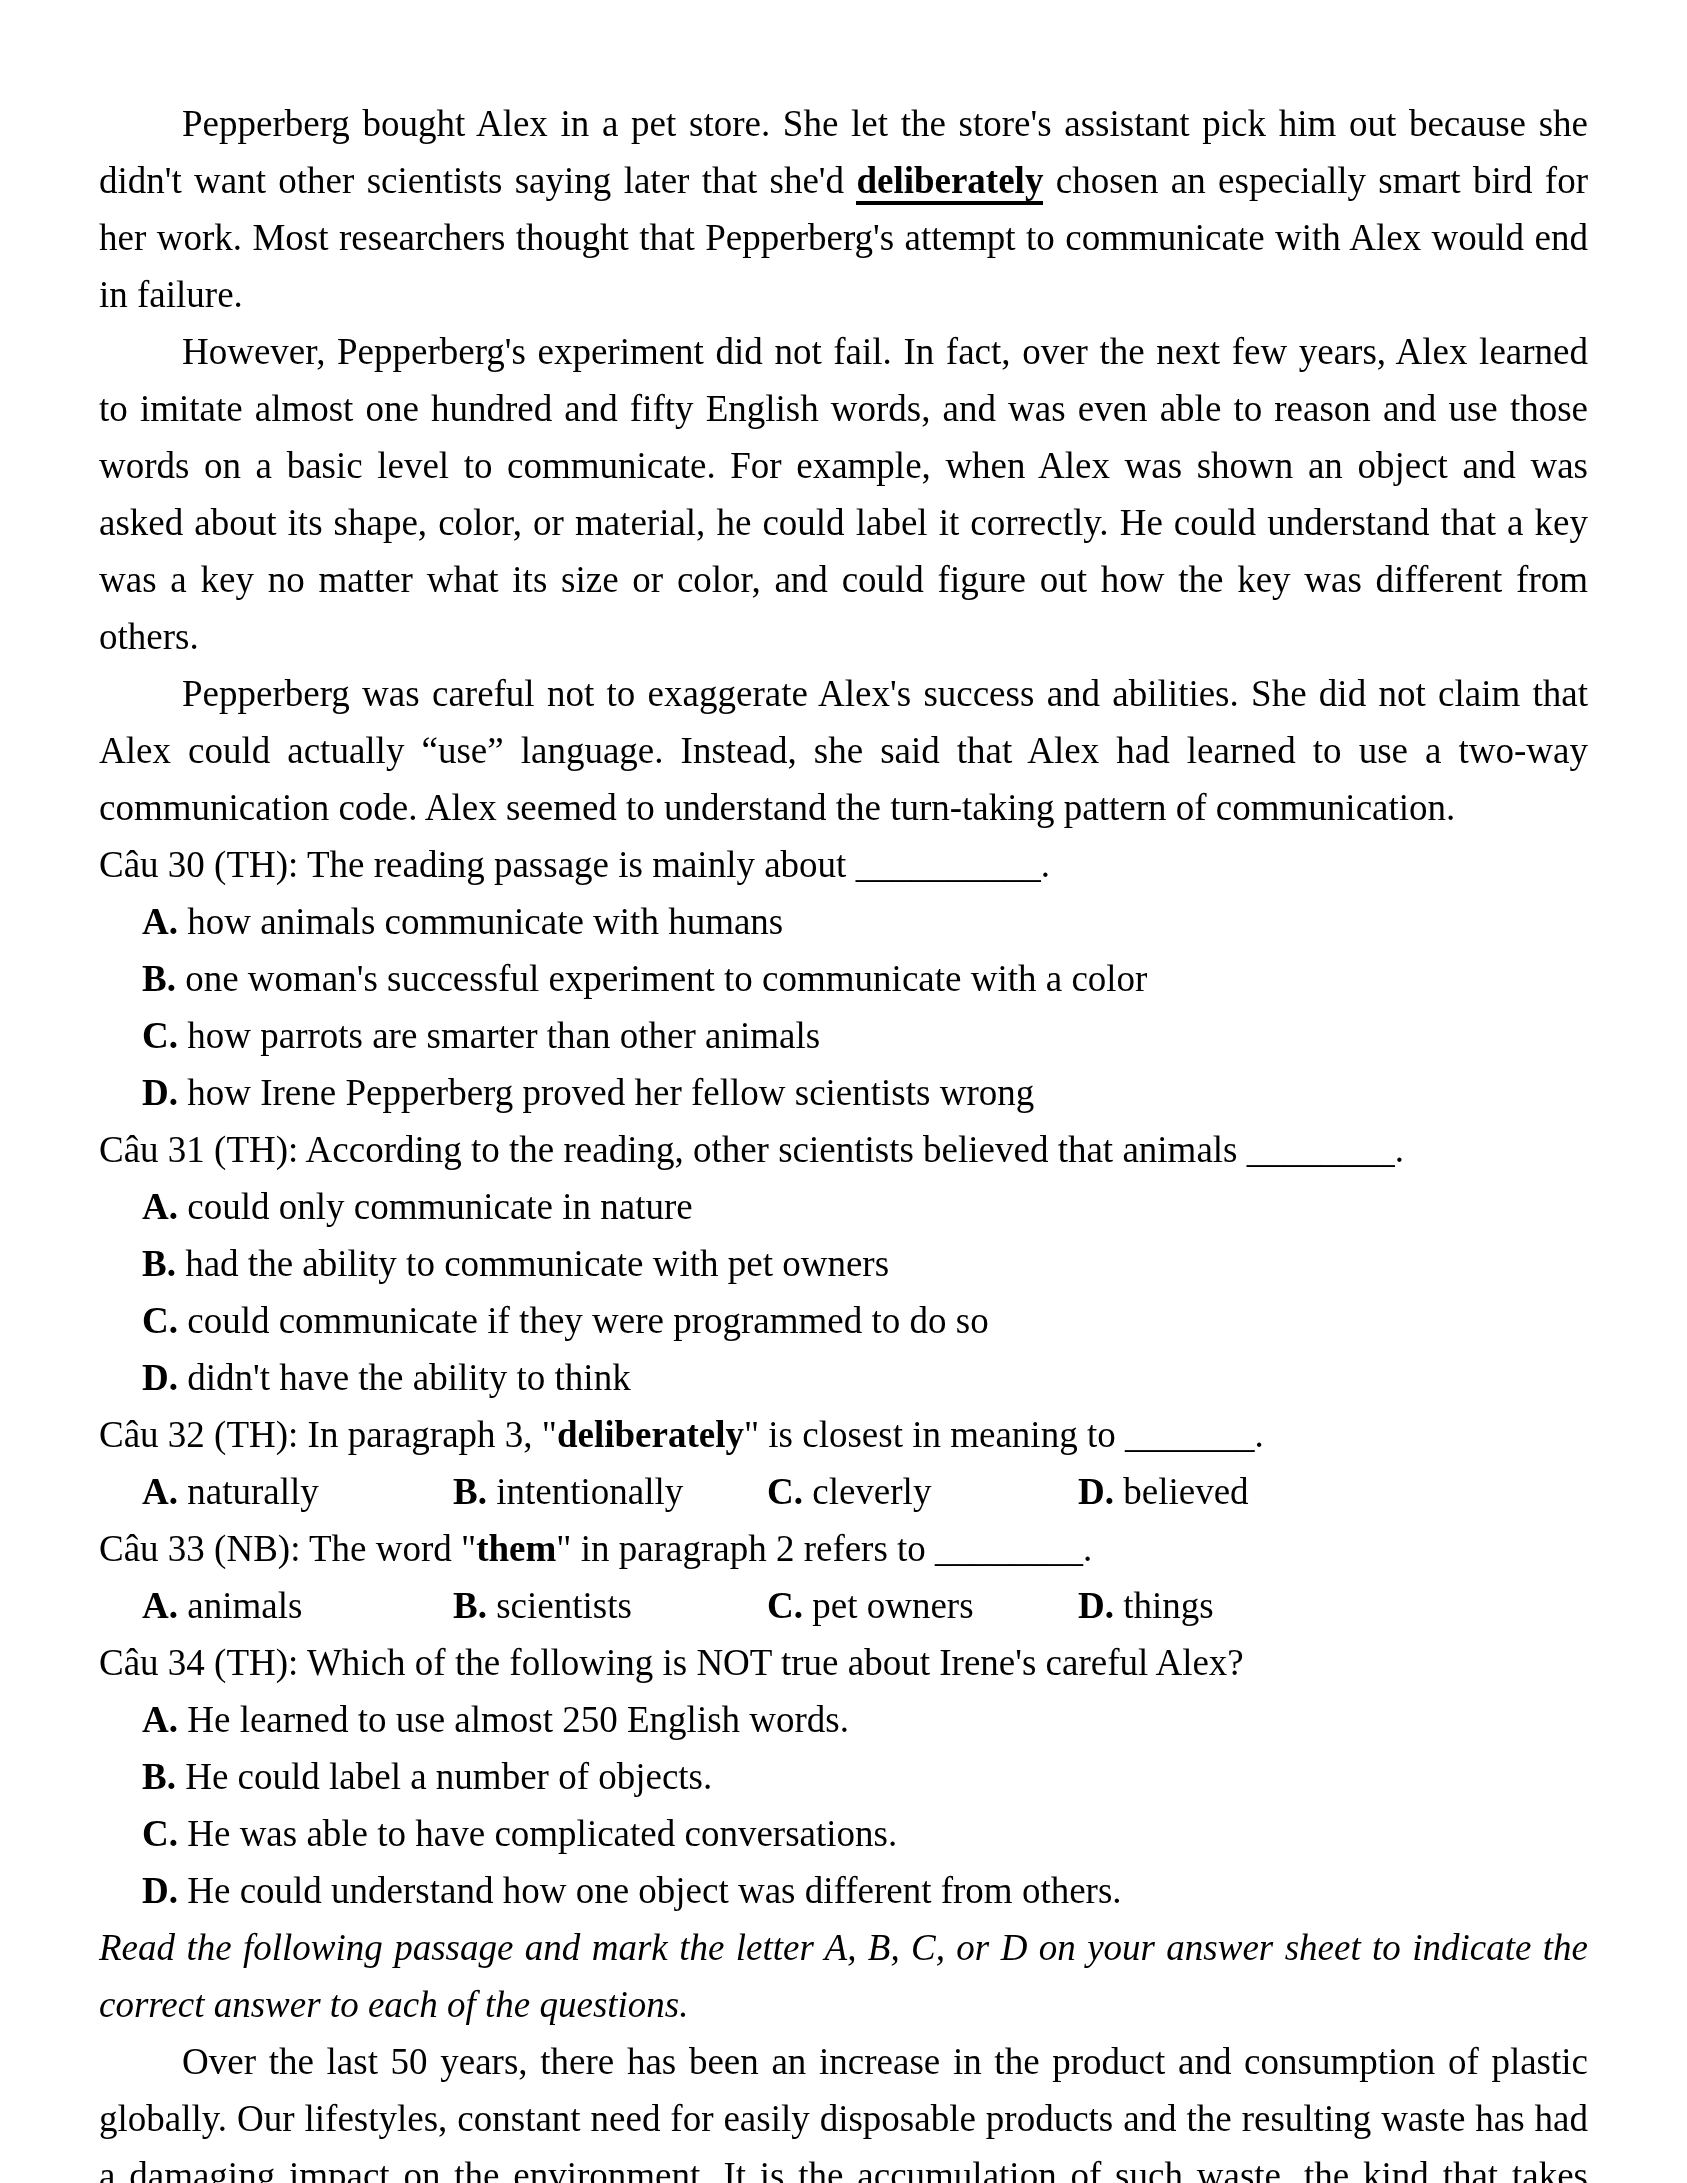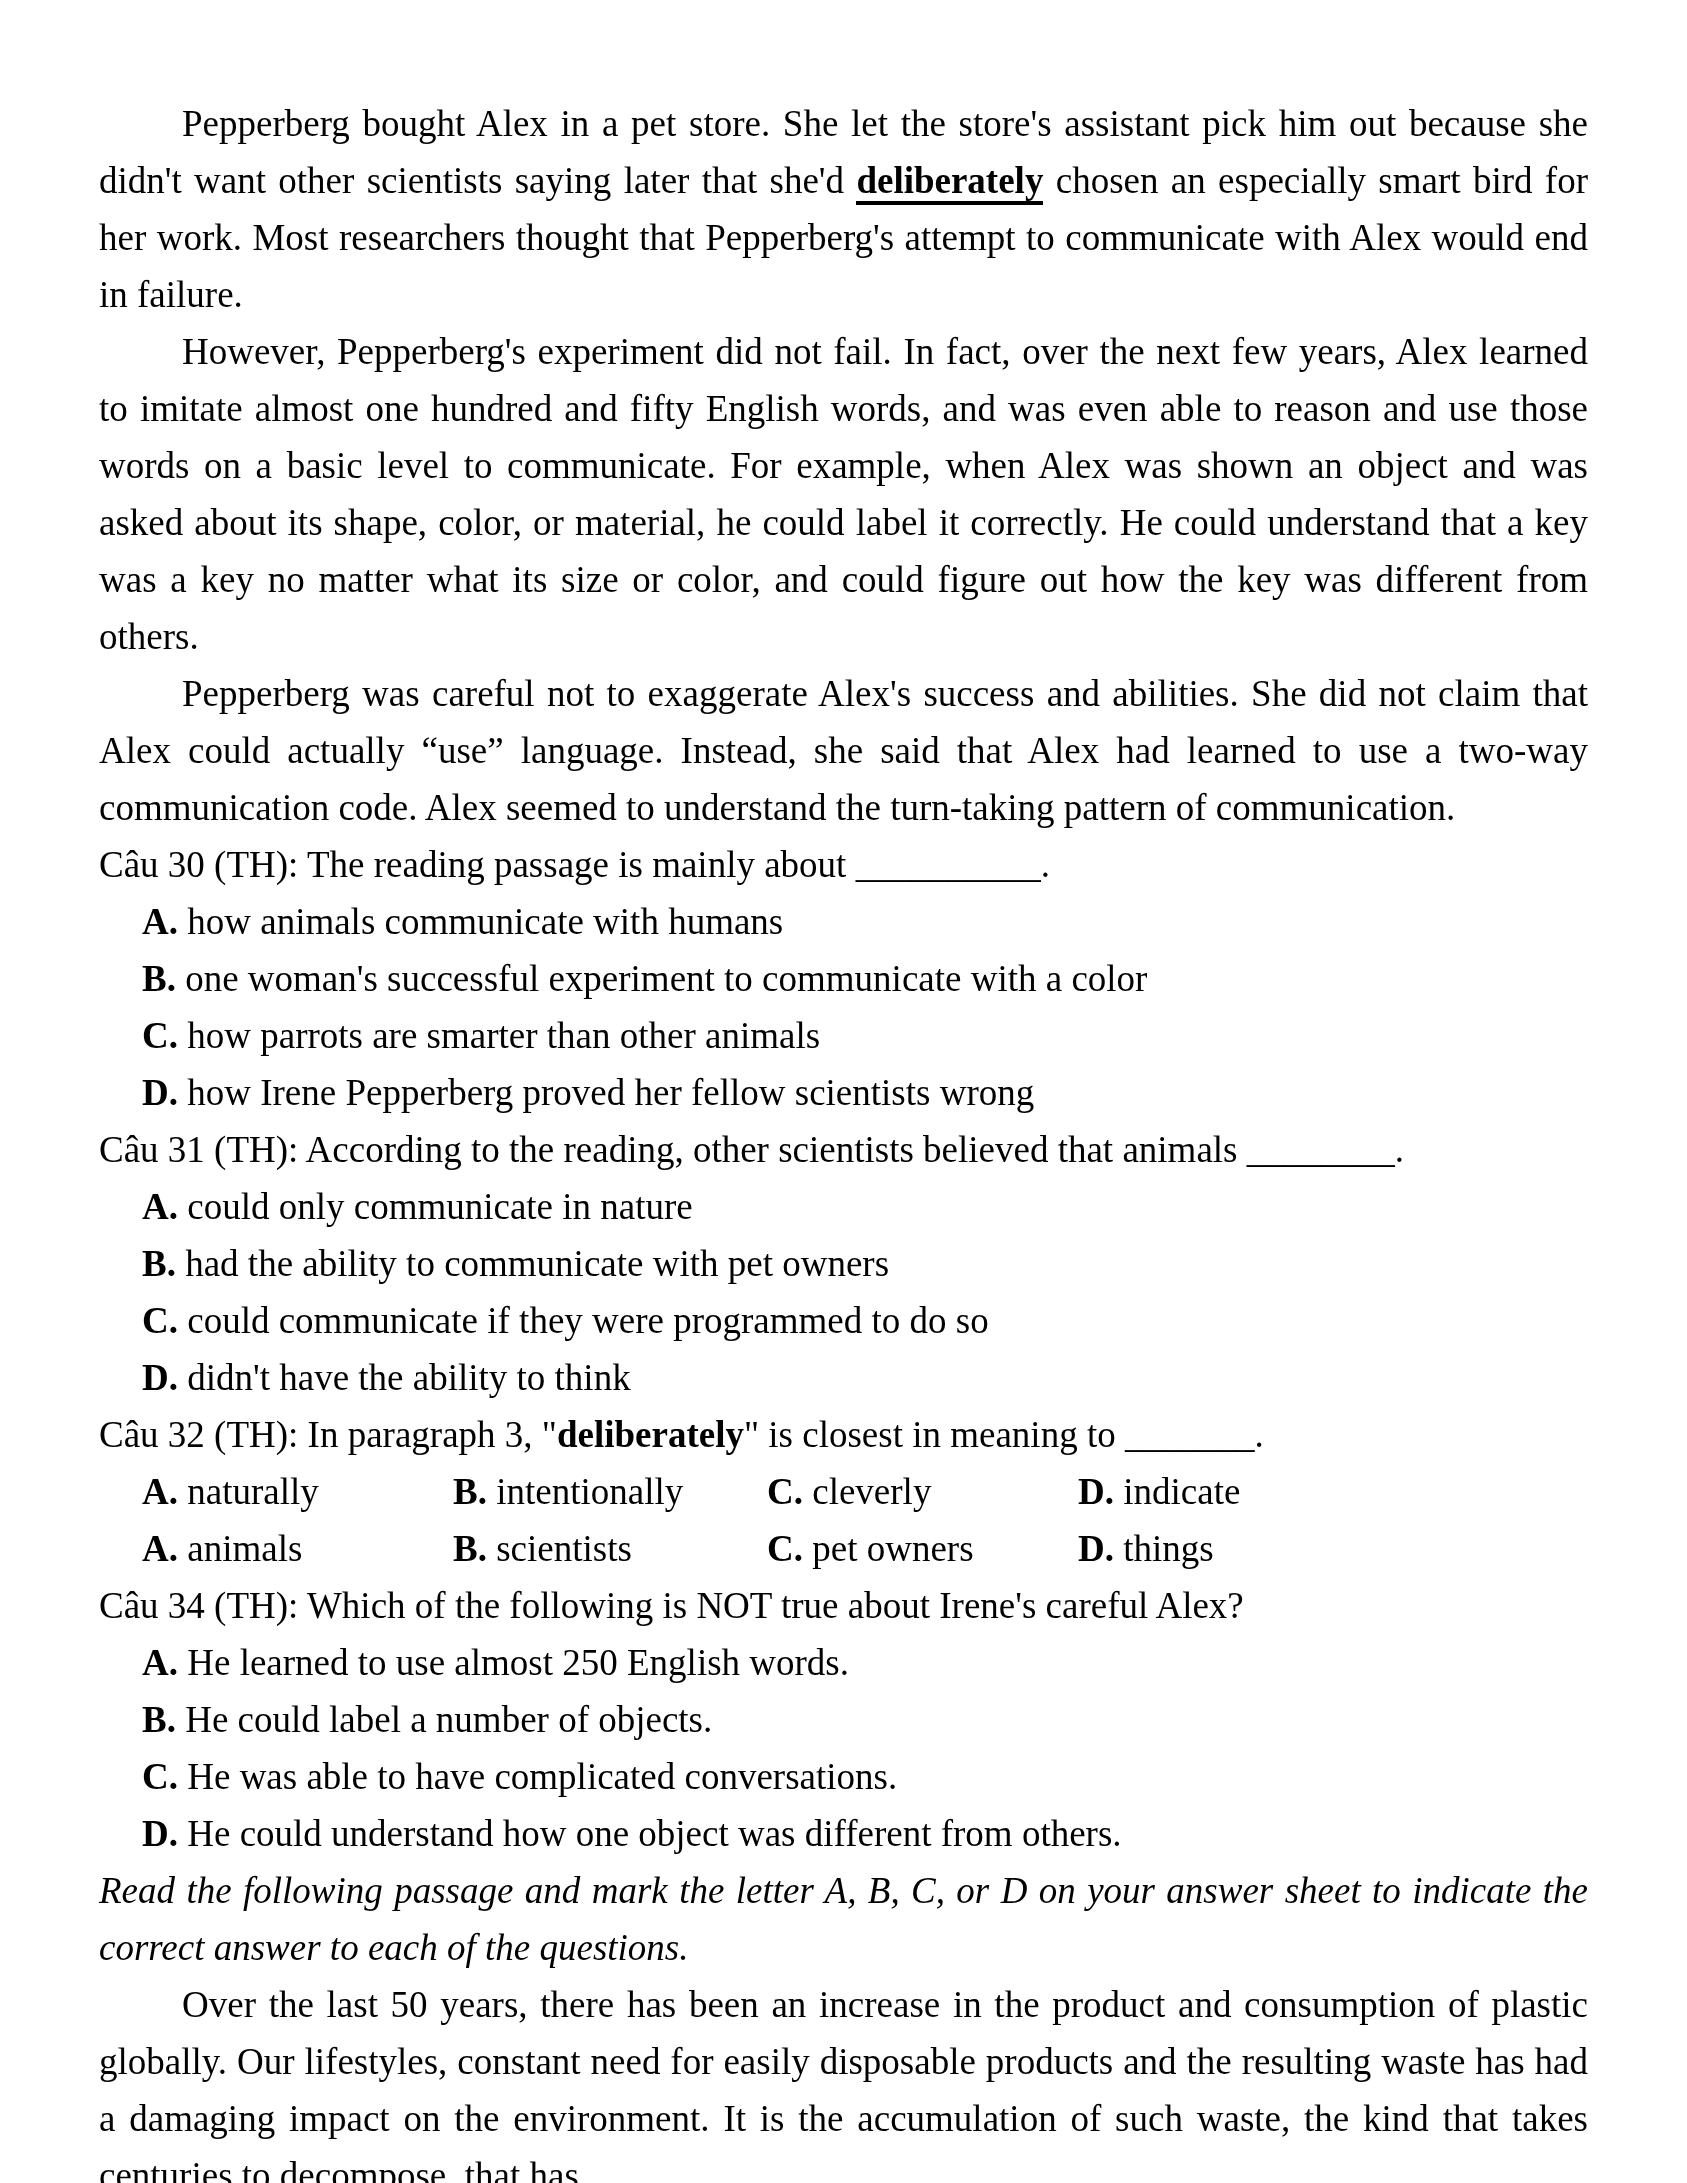--- a/index.html
+++ b/index.html
@@ -76,25 +76,26 @@
     <p class="option"><span class="bold">C.</span> <span>could communicate if they were programmed to do so</span></p>
     <p class="option"><span class="bold">D.</span> <span>didn't have the ability to think</span></p>
   </div>
 
   <div>
     <p class="stem"><span class="qlabel">Câu 32 (TH):</span><span> In paragraph 3, "</span><span class="bold">deliberately</span><span>" is closest in meaning to _______.</span></p>
     <div class="opt-row">
       <span class="opt-cell"><span class="bold">A.</span> <span>naturally</span></span>
       <span class="opt-cell"><span class="bold">B.</span> <span>intentionally</span></span>
       <span class="opt-cell"><span class="bold">C.</span> <span>cleverly</span></span>
-      <span class="opt-cell"><span class="bold">D.</span> <span>indicate</span></span>
+      <span class="opt-cell"><span class="bold">D.</span> <span>believed</span></span>
     </div>
   </div>
 
   <div>
+    <p class="stem"><span class="qlabel">Câu 33 (NB):</span><span> The word "</span><span class="bold">them</span><span>" in paragraph 2 refers to ________.</span></p>
     <div class="opt-row">
       <span class="opt-cell"><span class="bold">A.</span> <span>animals</span></span>
       <span class="opt-cell"><span class="bold">B.</span> <span>scientists</span></span>
       <span class="opt-cell"><span class="bold">C.</span> <span>pet owners</span></span>
       <span class="opt-cell"><span class="bold">D.</span> <span>things</span></span>
     </div>
   </div>
 
   <div>
     <p class="stem"><span class="qlabel">Câu 34 (TH):</span><span> Which of the following is NOT true about Irene's careful Alex?</span><span class="bold"></span><span></span></p>

